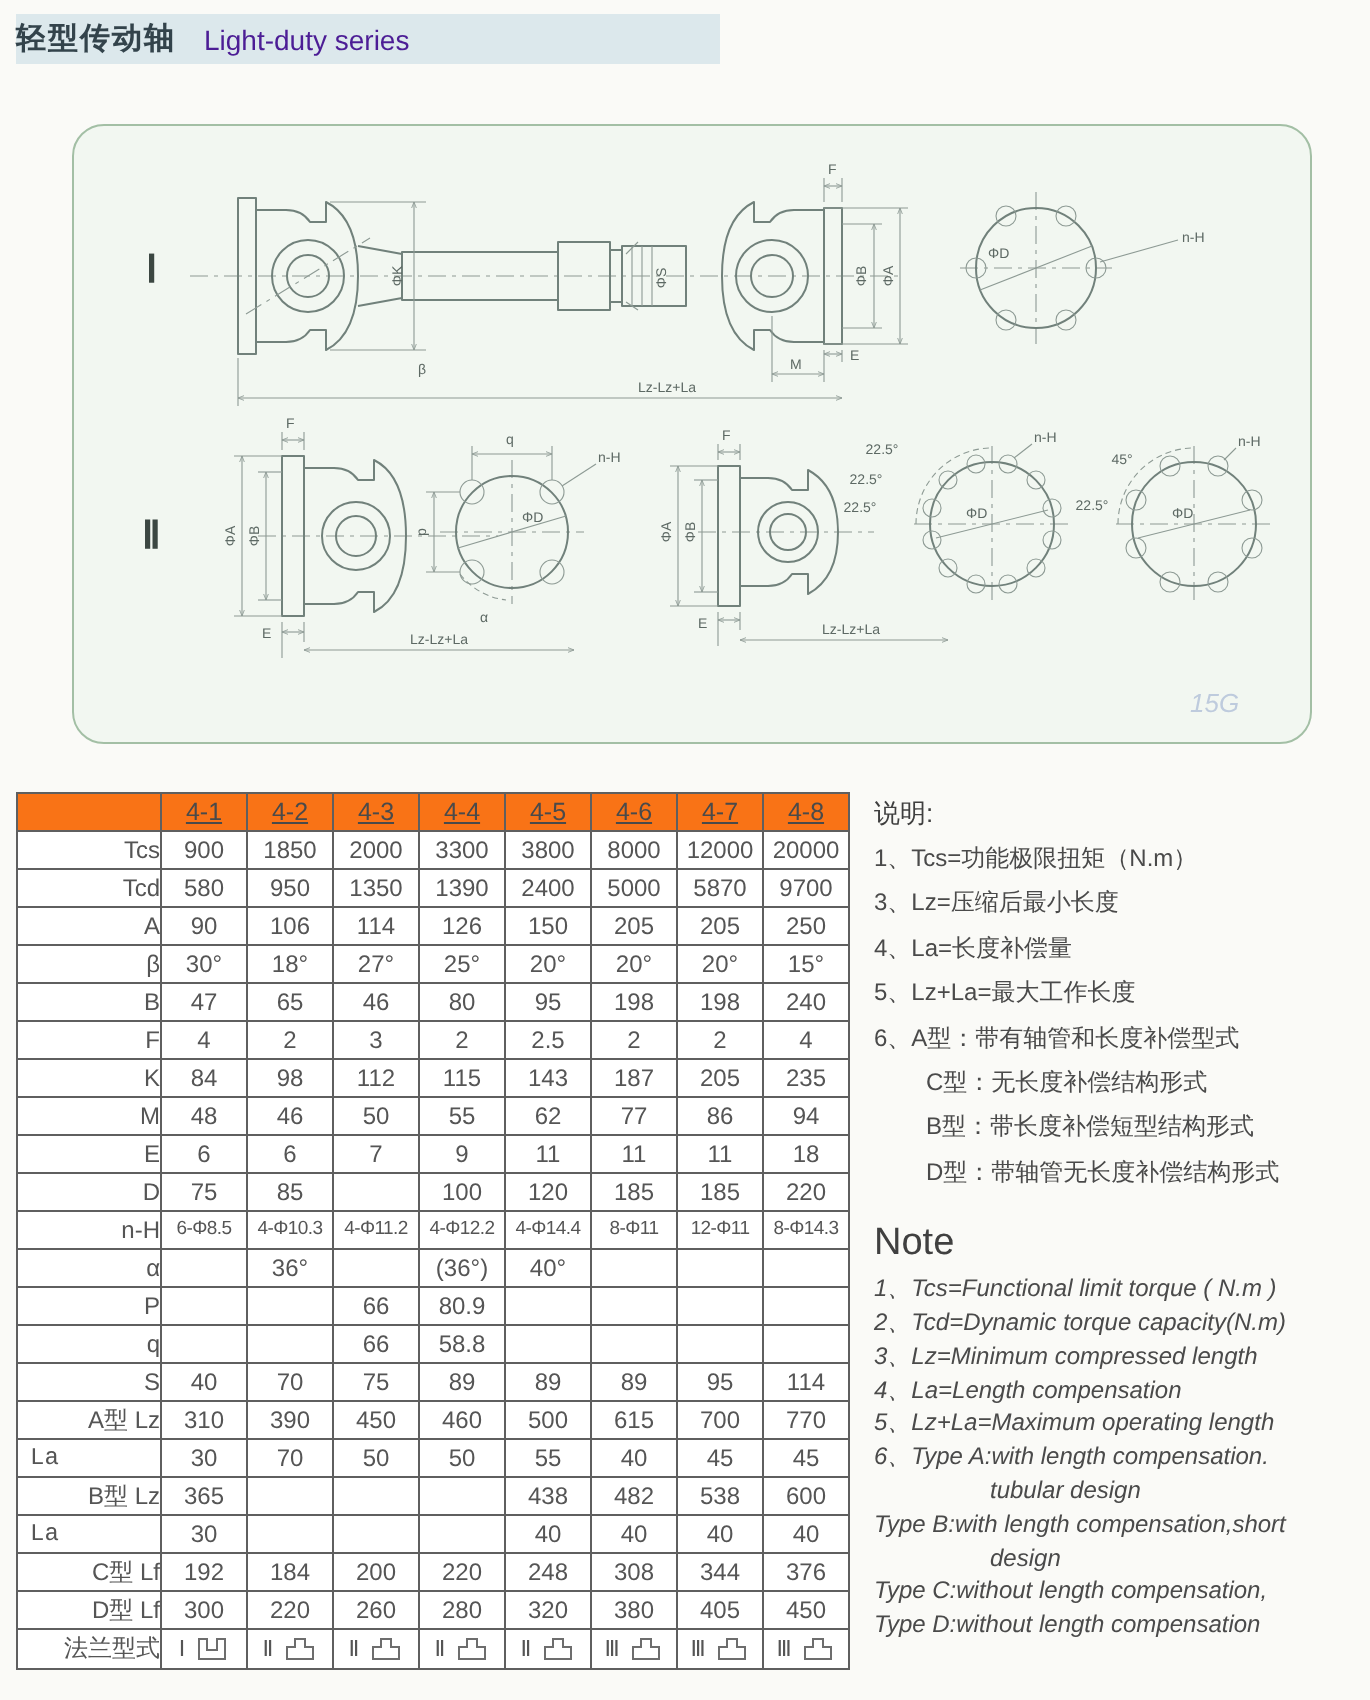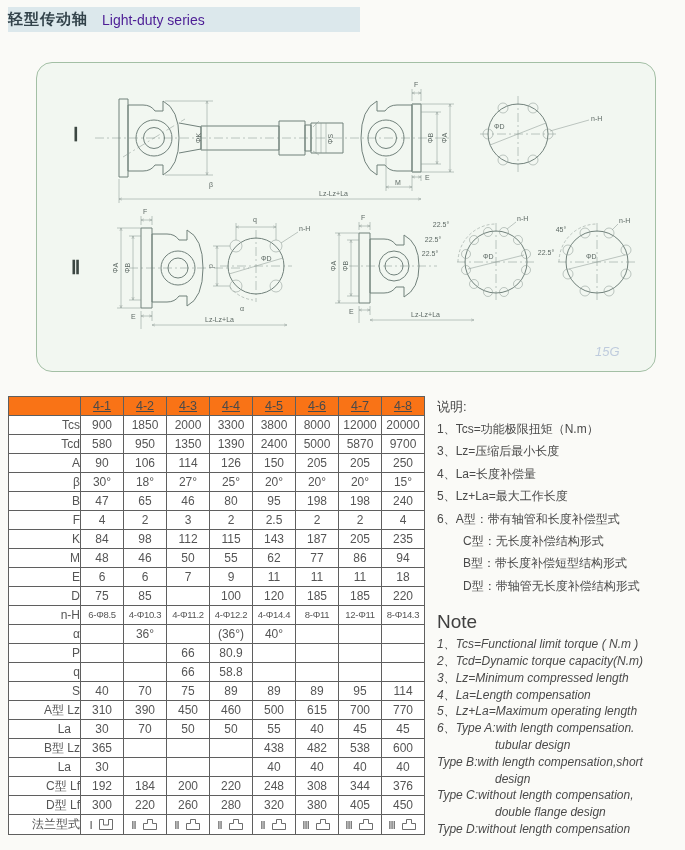--- a/index.html
+++ b/index.html
@@ -36,21 +36,21 @@
     border-collapse:collapse;table-layout:fixed;
     border:1.5px solid #4c4c4c;
   }
   table.spec th,table.spec td{
     border:1px solid #5f5f5f;height:18px;padding:0;
     font-size:12px;font-weight:normal;color:#555;
     text-align:center;line-height:18px;white-space:nowrap;overflow:hidden;
   }
   table.spec thead th{background:#f97316;color:#4a4a4a;font-size:12.5px;text-decoration:underline;}
   table.spec th.lbl{text-align:right;padding-left:6px;background:#fff;}
-  table.spec th.lbl.ind{text-align:right;padding-right:9px;}
+  table.spec th.lbl.ind{text-align:left;padding-right:9px;font-family:Liberation Mono, monospace;}
   table.spec td{background:#fff;}
   table.spec td.sm{font-size:9.5px;letter-spacing:-0.3px;}
   td.flange span.rom{display:inline-block;vertical-align:middle;margin-right:4px;font-size:11px;color:#555;}
   td.flange svg{vertical-align:middle;}
   
   .notes{position:absolute;left:437px;top:398px;width:246px;}
   .nt-cn-title{font-size:13px;color:#3f3f3f;margin-bottom:2px;}
   .cnline{font-size:12px;line-height:22.4px;color:#4a4a4a;white-space:nowrap;}
   .cnline.ind1{padding-left:26px;}
   .nt-en-title{font-size:19px;color:#404040;margin:14px 0 3px 0;}
@@ -577,19 +577,18 @@
           <div class="enline">1、Tcs=Functional limit torque ( N.m )</div>
           <div class="enline">2、Tcd=Dynamic torque capacity(N.m)</div>
           <div class="enline">3、Lz=Minimum compressed length</div>
           <div class="enline">4、La=Length compensation</div>
           <div class="enline">5、Lz+La=Maximum operating length</div>
           <div class="enline">6、Type A:with length compensation.</div>
           <div class="enline ind2">tubular design</div>
           <div class="enline">Type B:with length compensation,short</div>
           <div class="enline ind2">design</div>
           <div class="enline">Type C:without length compensation,</div>
-          <div class="enline ind2">double flange design</div>
           <div class="enline">Type D:without length compensation</div>
         </div>
     </div>
   </div>
 
 </div>
 
 </body></html>

